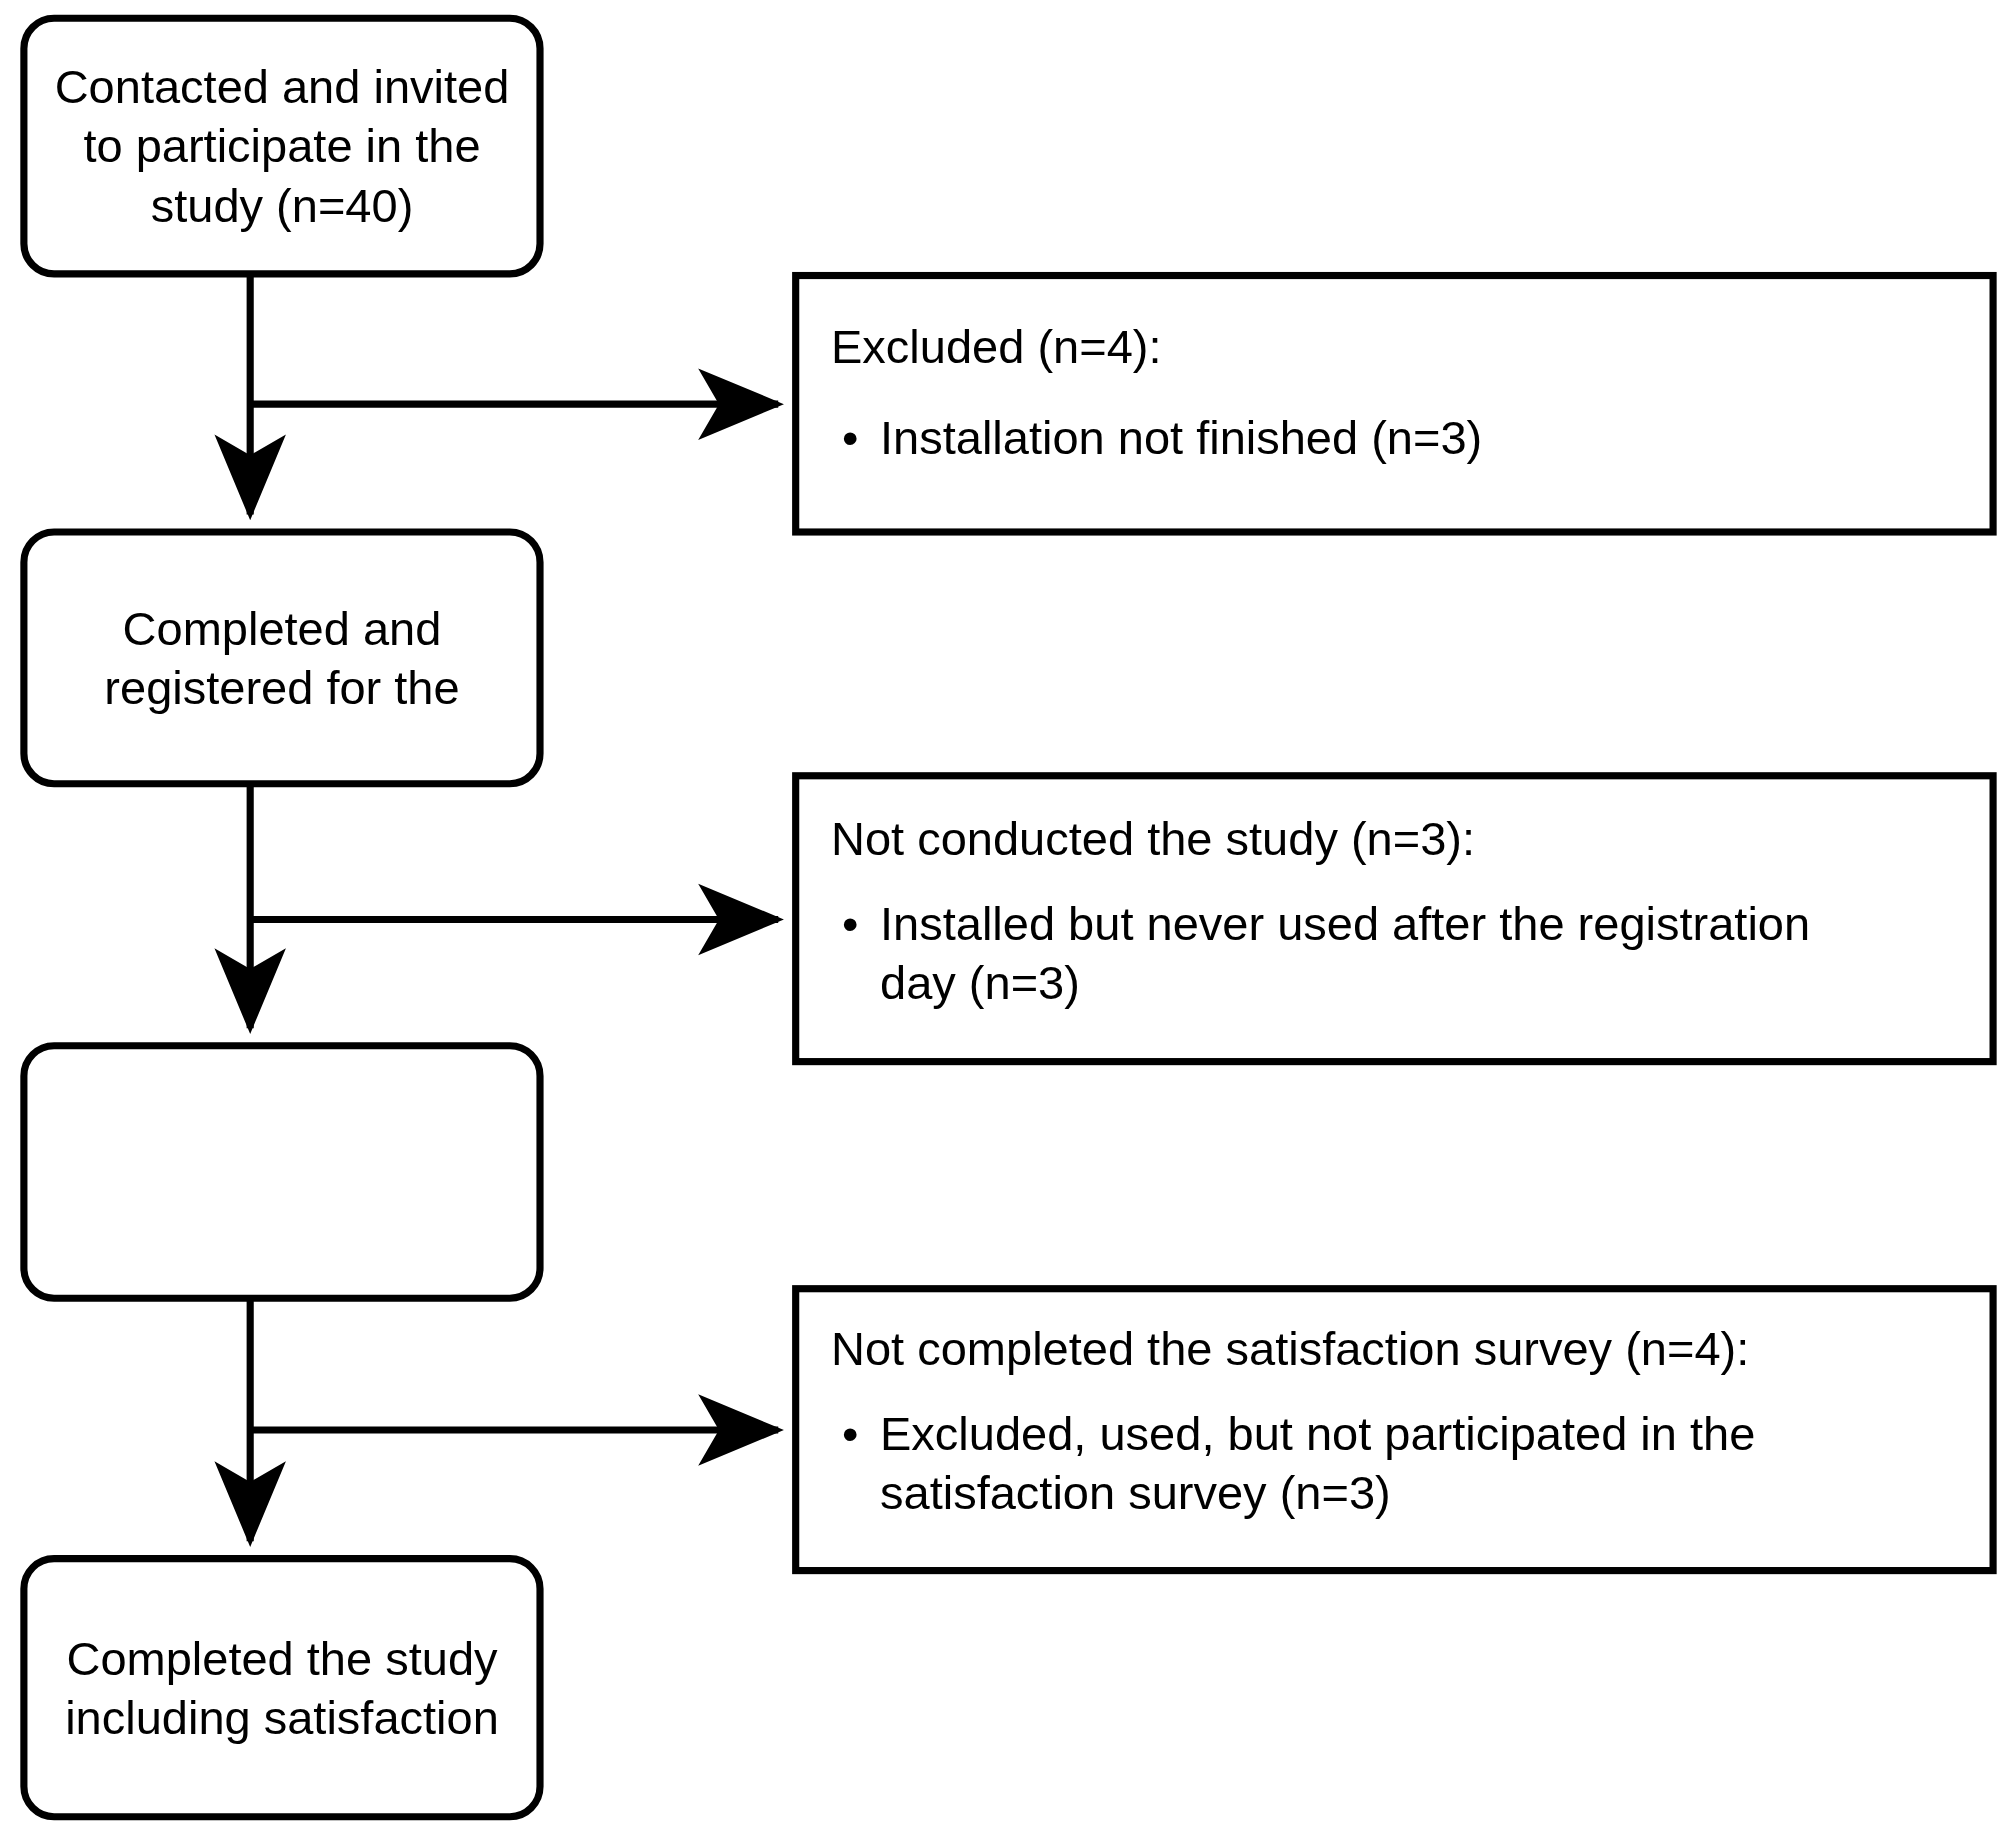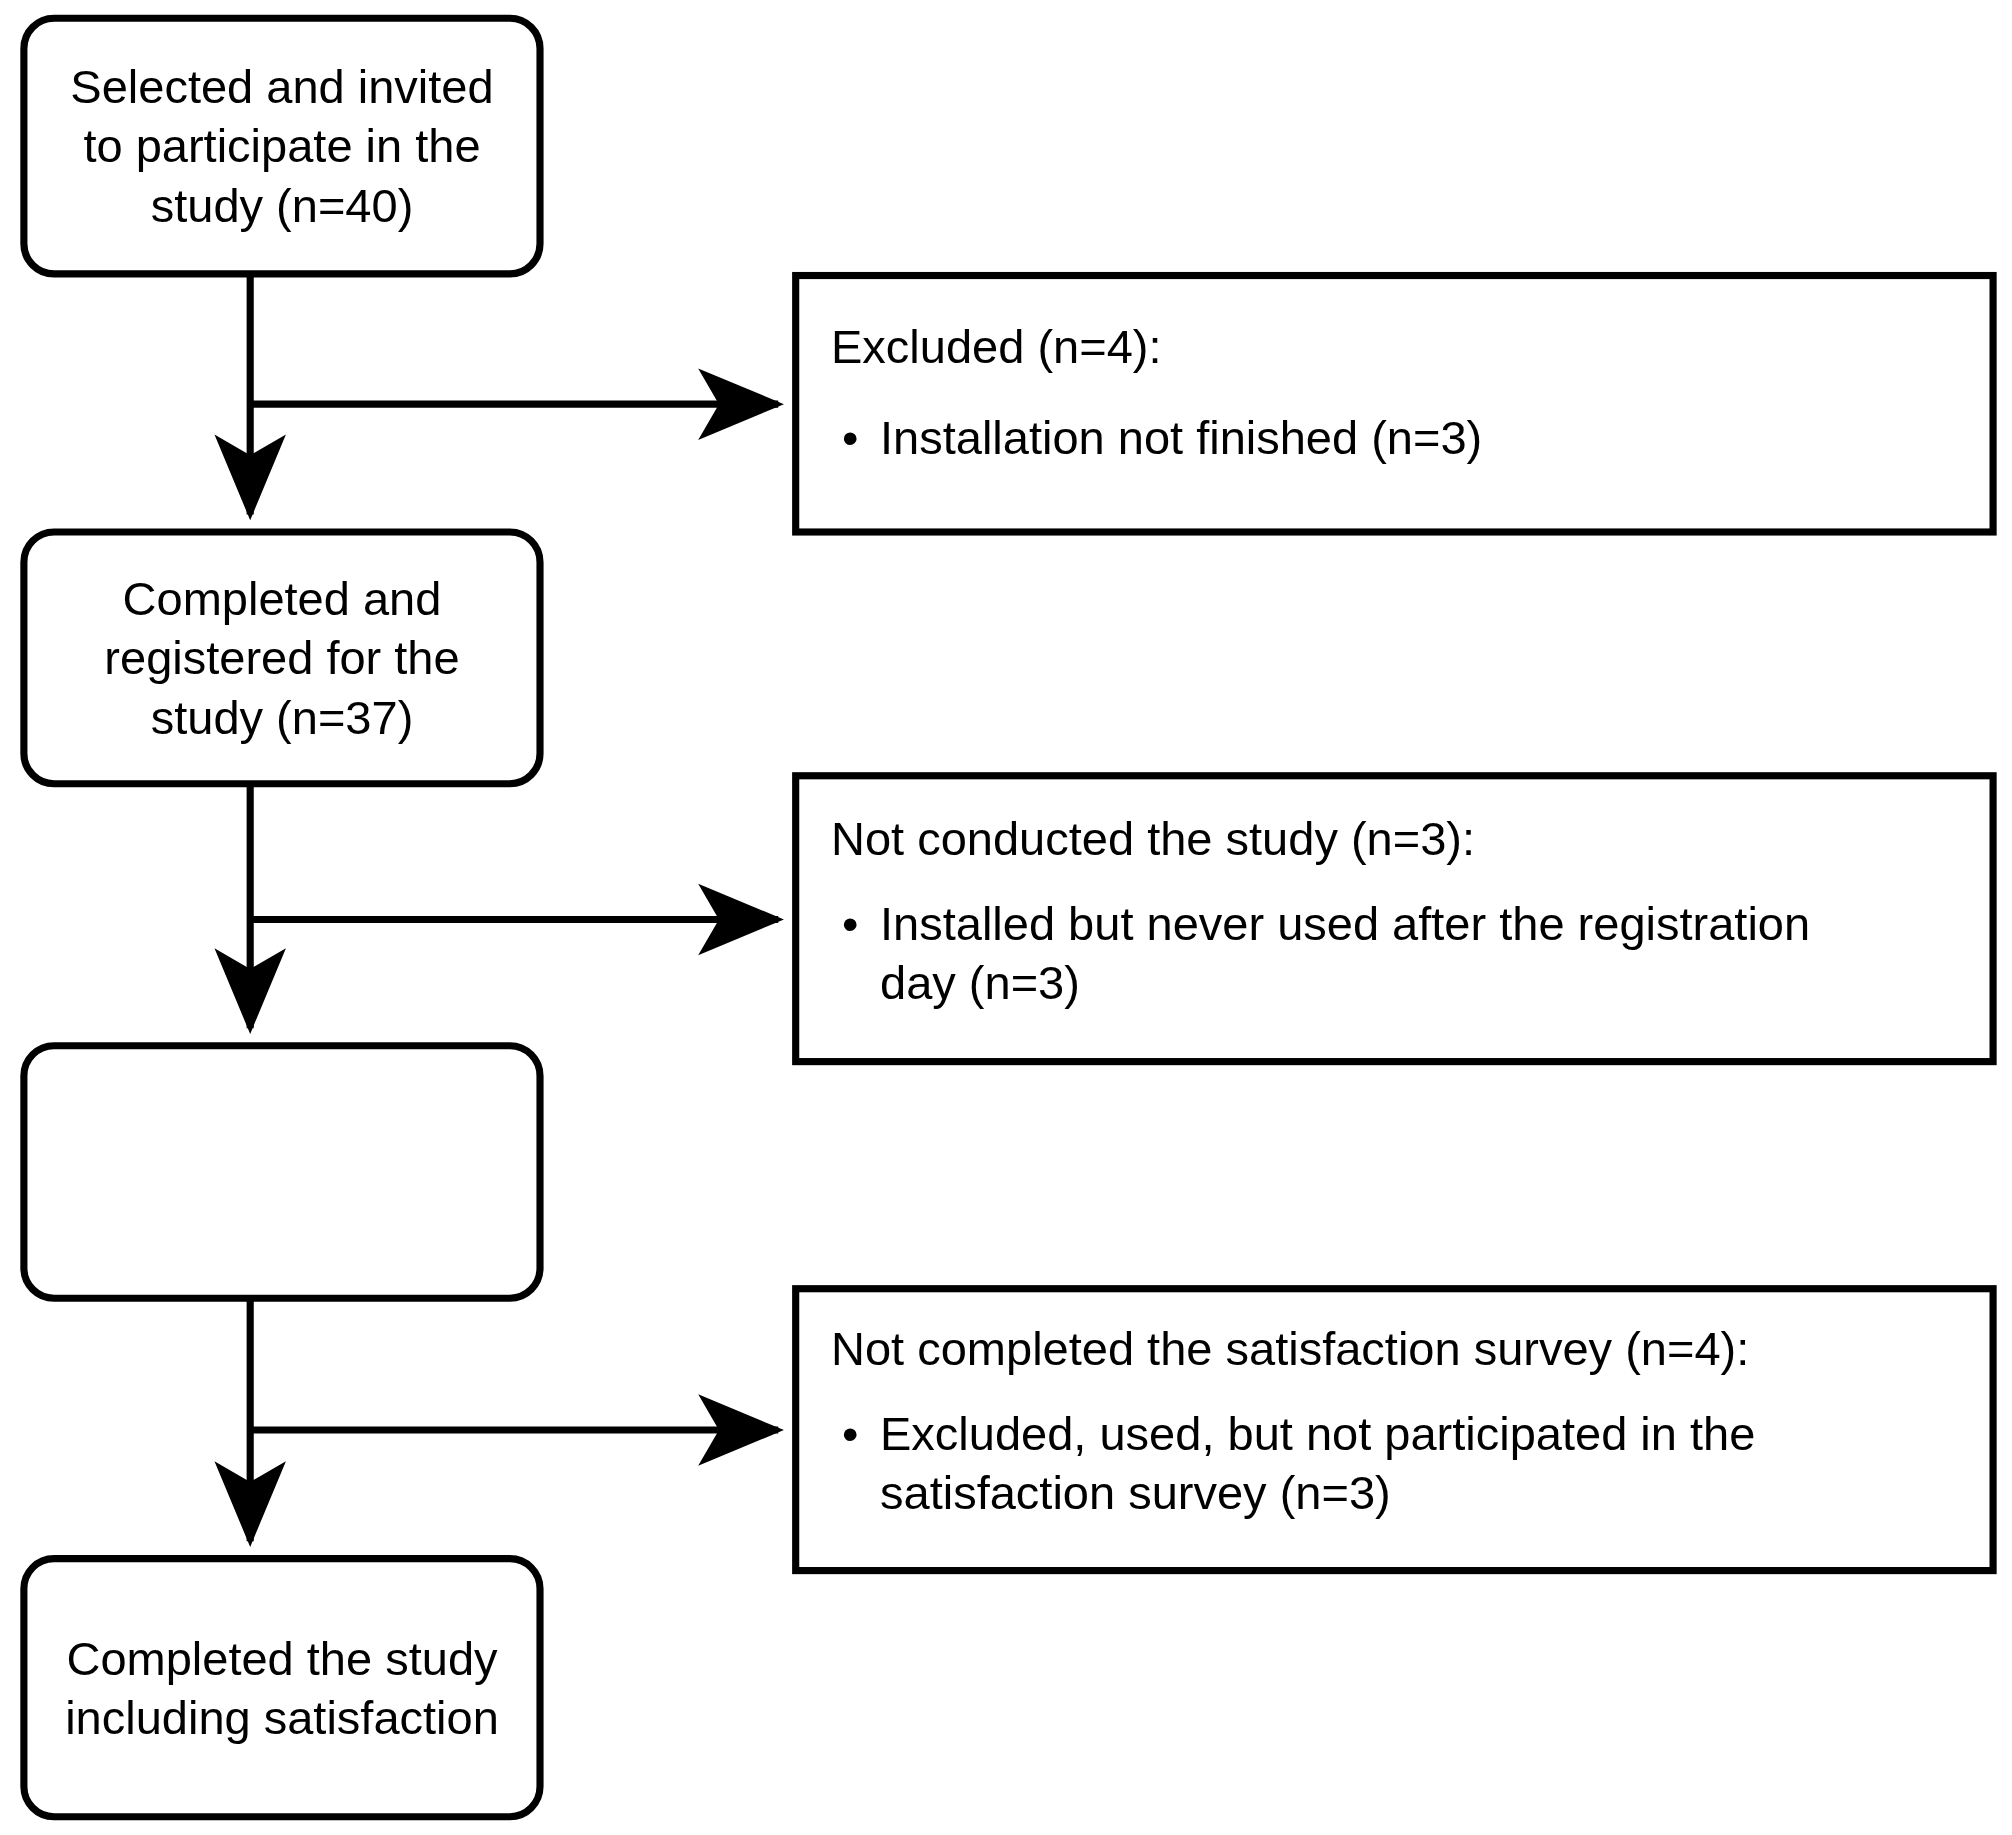--- a/index.html
+++ b/index.html
@@ -86,29 +86,28 @@
     <line x1="315" y1="345" x2="315" y2="648" stroke="#000000" stroke-width="9" marker-end="url(#arrowhead)"></line>
     <line x1="315" y1="987" x2="315" y2="1295" stroke="#000000" stroke-width="9" marker-end="url(#arrowhead)"></line>
     <line x1="315" y1="1635" x2="315" y2="1941" stroke="#000000" stroke-width="9" marker-end="url(#arrowhead)"></line>
 
     <line x1="315" y1="509" x2="980" y2="509" stroke="#000000" stroke-width="9" marker-end="url(#arrowhead)"></line>
     <line x1="315" y1="1158" x2="980" y2="1158" stroke="#000000" stroke-width="9" marker-end="url(#arrowhead)"></line>
     <line x1="315" y1="1801" x2="980" y2="1801" stroke="#000000" stroke-width="9" marker-end="url(#arrowhead)"></line>
   </svg>
 
   <div class="node-text" style="left:24px; top:18px; width:516px; height:256px;">
-    <span>Selected and invited</span>
+    <span>Contacted and invited</span>
     <span>to participate in the</span>
     <span>study (n=40)</span>
   </div>
 
   <div class="node-text" style="left:24px; top:532px; width:516px; height:252px;">
     <span>Completed and</span>
     <span>registered for the</span>
-    <span>study (n=37)</span>
   </div>
 
 
   <div class="node-text" style="left:24px; top:1559px; width:516px; height:258px;">
     <span>Completed the study</span>
     <span>including satisfaction</span>
   </div>
 
   <div class="excl-block" style="left:796px; top:276px; width:1197px; height:256px; padding:41px 11px 0 35px;">
     <span class="excl-title">Excluded (n=4):</span>

